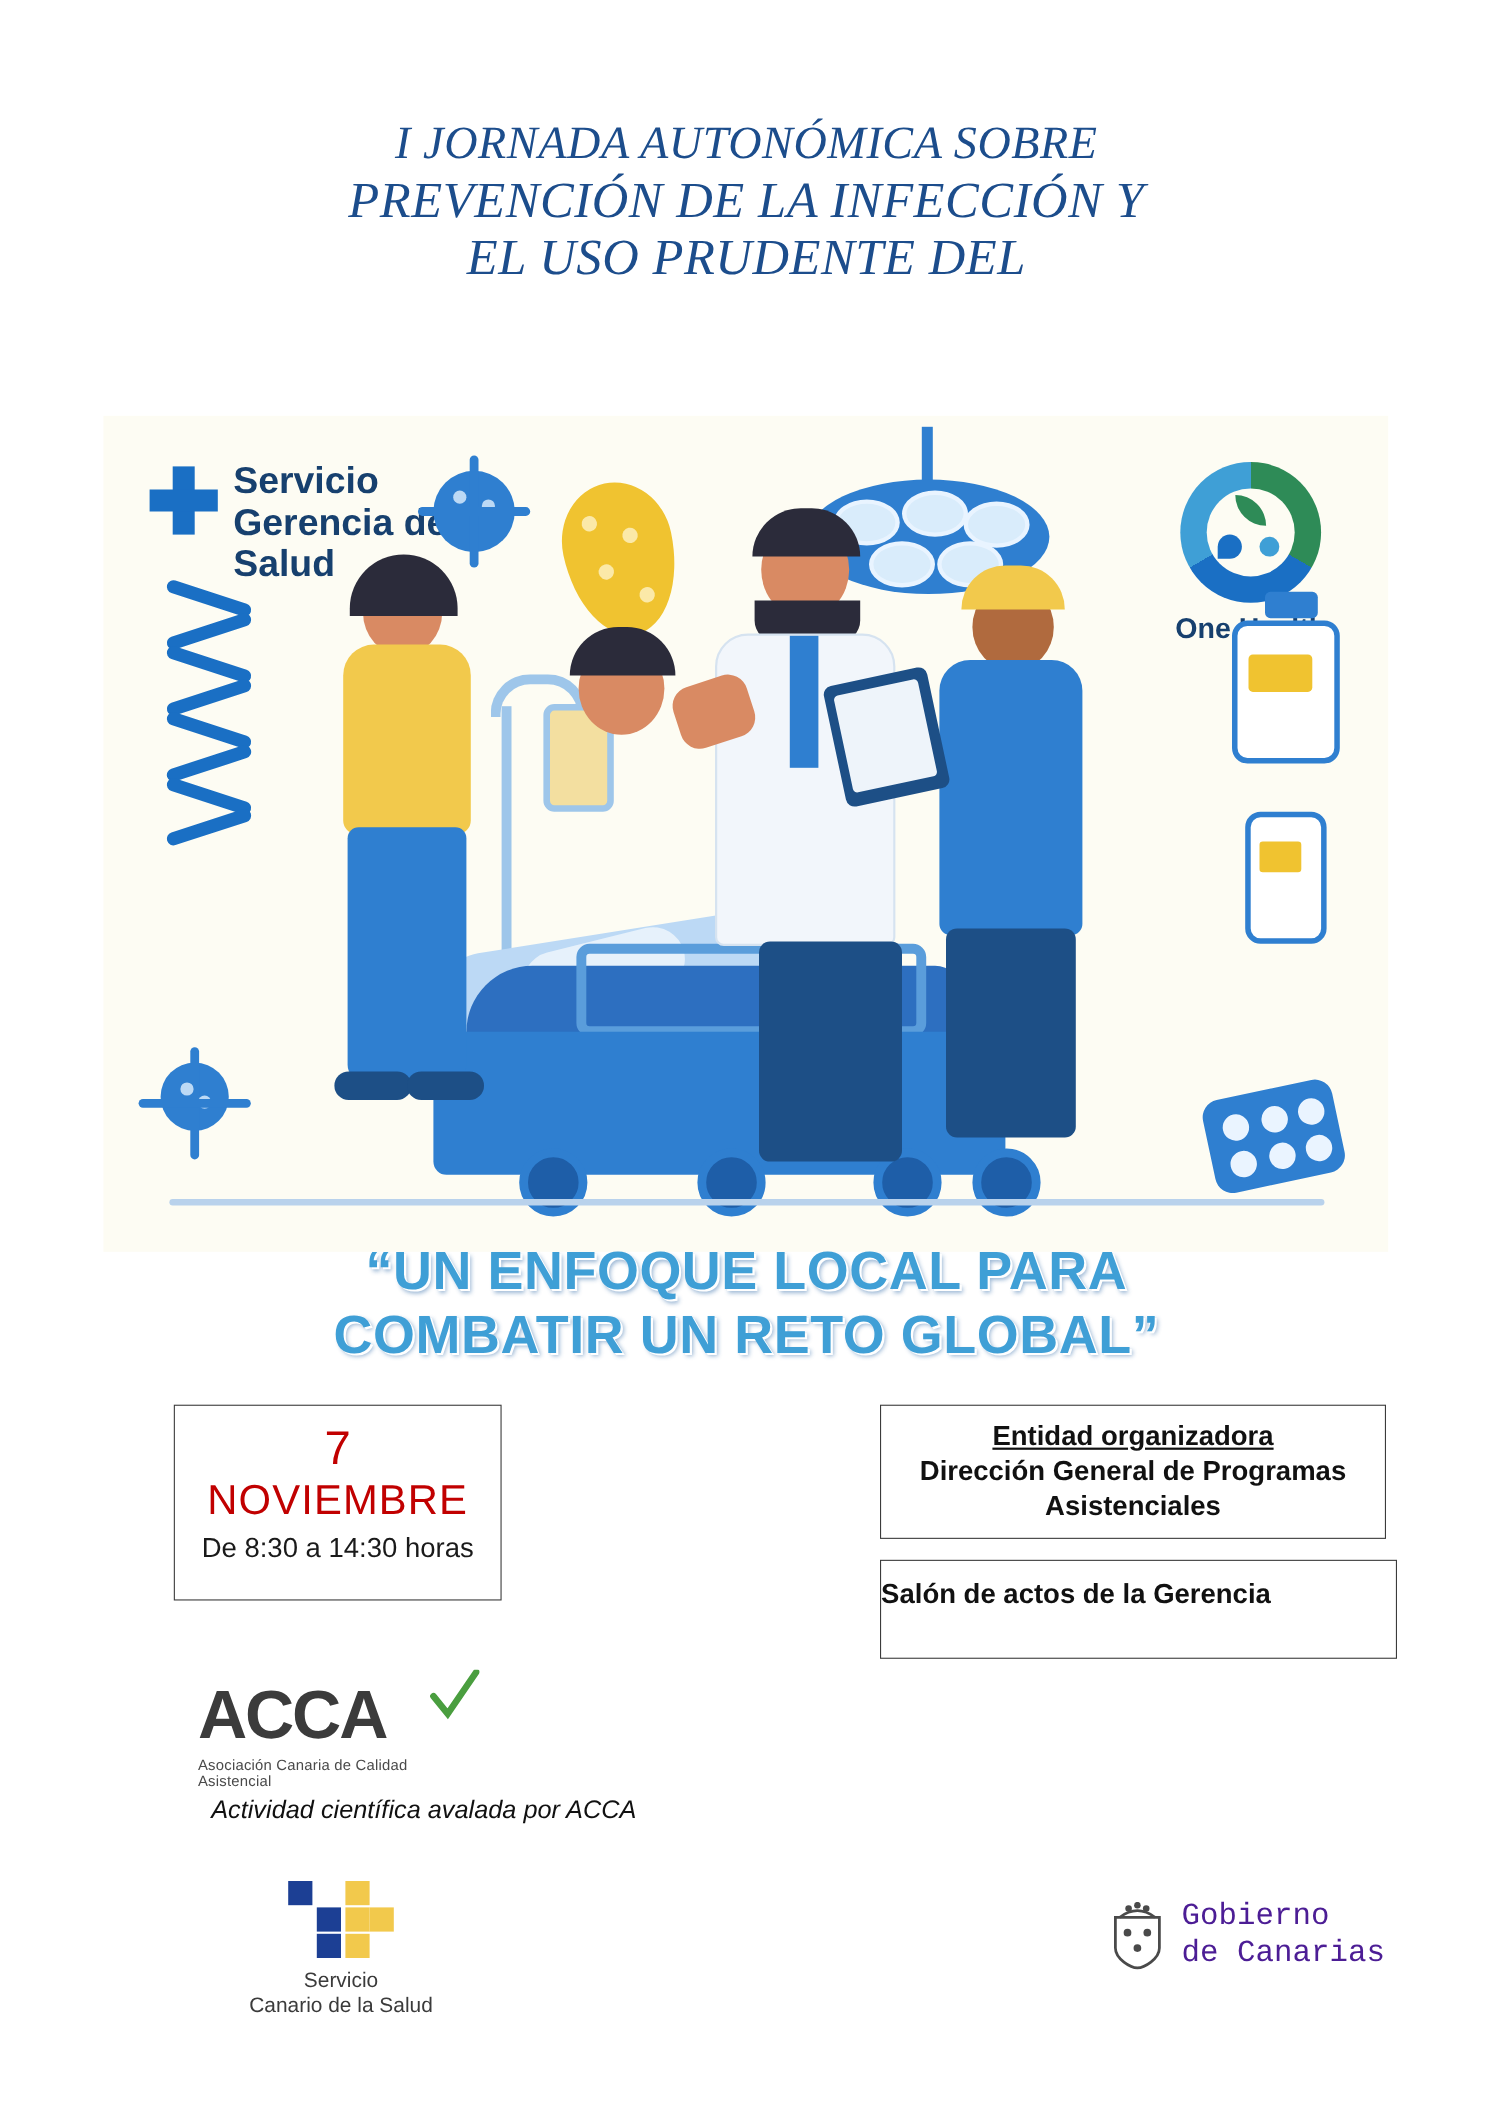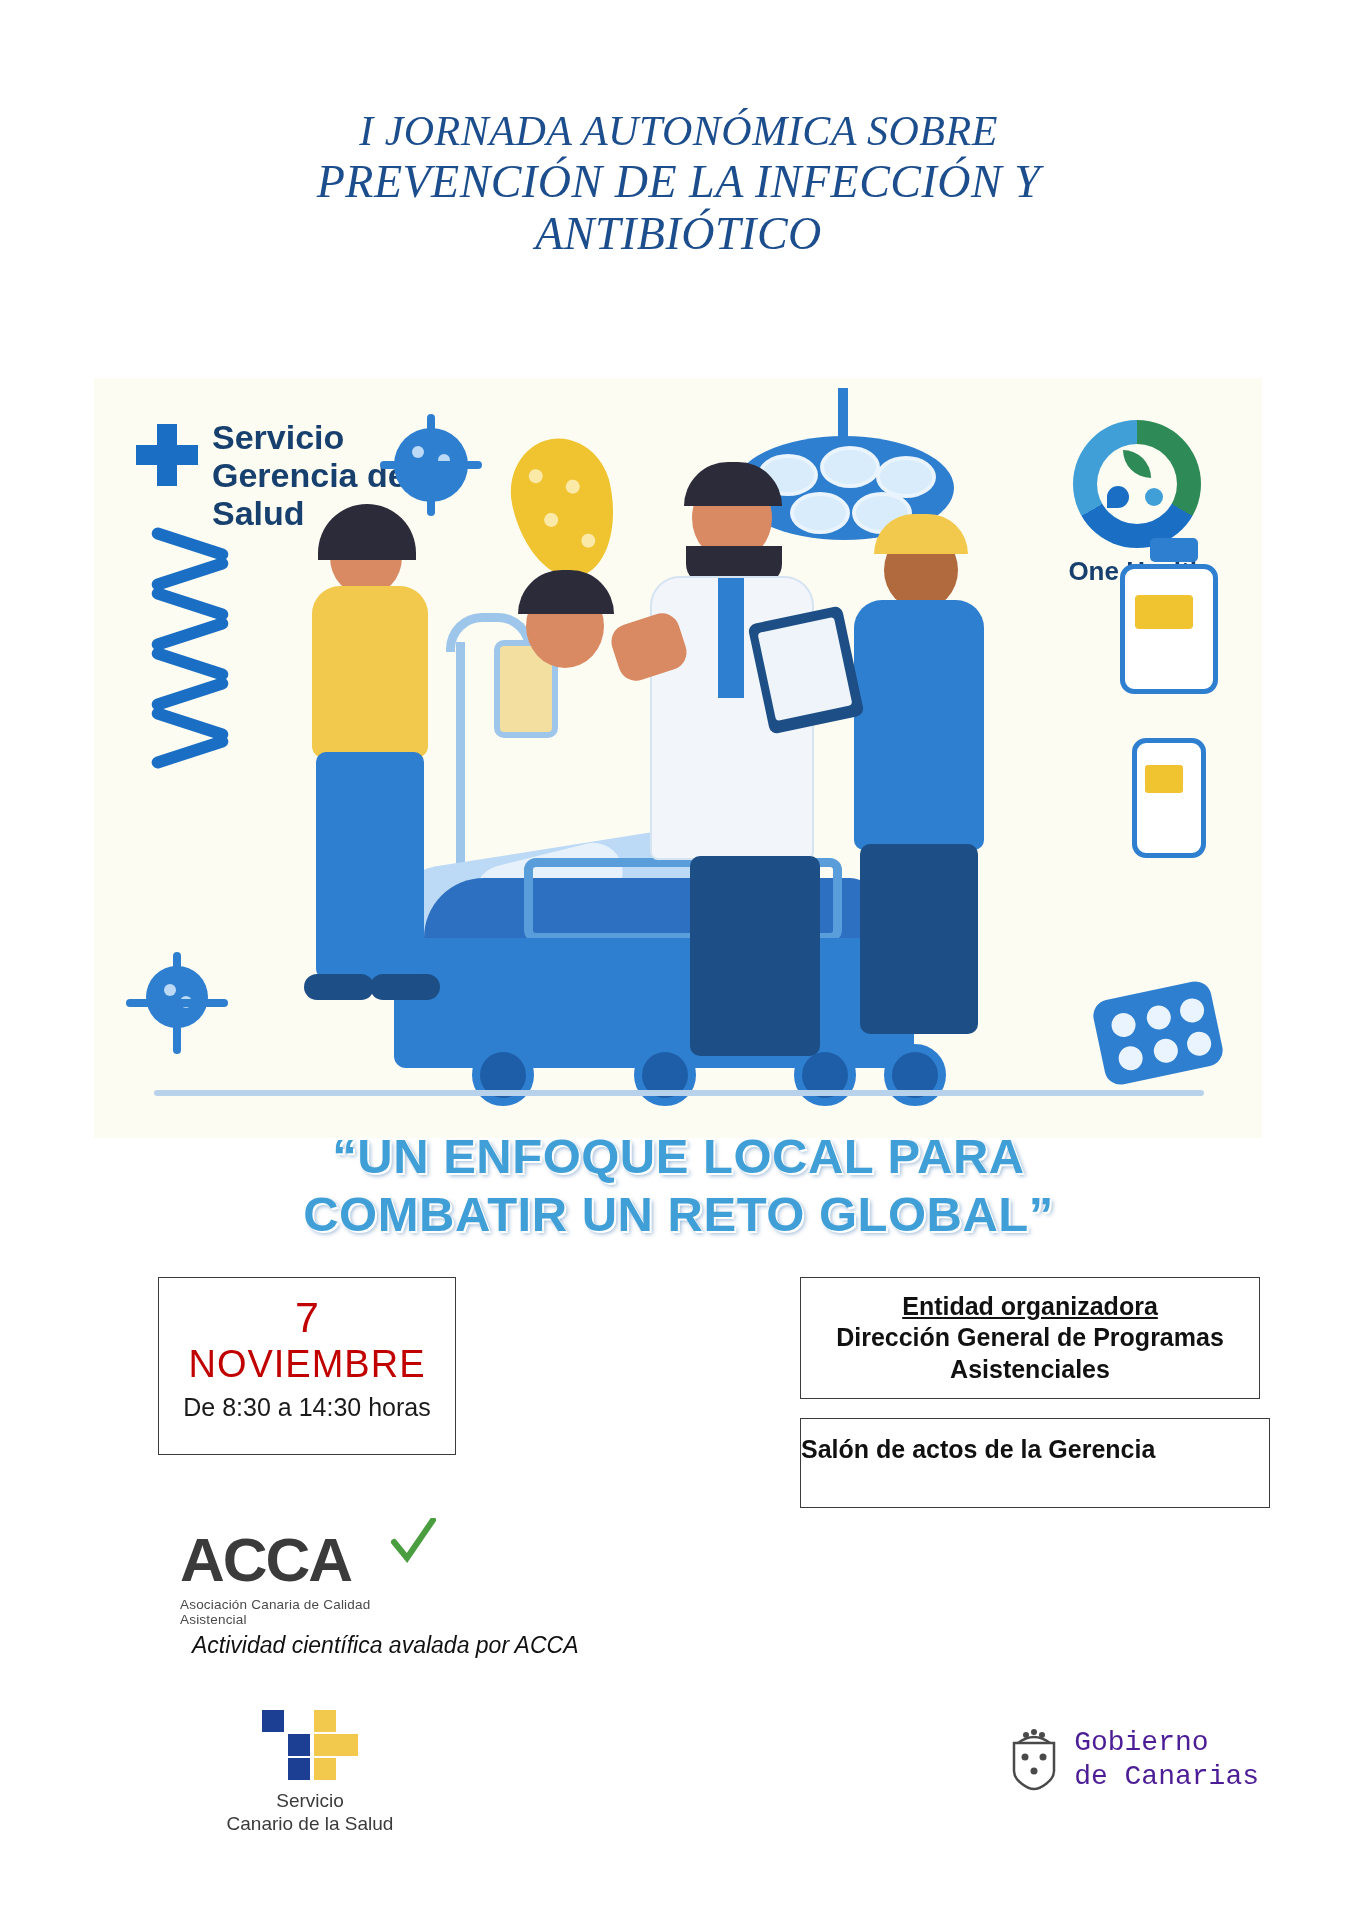--- a/index.html
+++ b/index.html
@@ -236,21 +236,21 @@
   .gob { position: absolute; right: 98px; top: 1726px; display: flex; align-items: center; }
   .gob-shield { width: 52px; height: 62px; position: relative; }
   .gob-text { margin-left: 14px; font-family: Liberation Mono, monospace; font-size: 28px; color: #4c1d95; line-height: 1.2; }
 </style>
 </head>
 <body>
 
 <div class="title-block">
   <div class="title-line-1">I JORNADA AUTONÓMICA SOBRE</div>
   <div class="title-line-2">PREVENCIÓN DE LA INFECCIÓN Y</div>
-  <div class="title-line-2">ANTIBIÓTICO</div>
+  <div class="title-line-2">EL USO PRUDENTE DEL</div>
 </div>
 
 <div class="illustration">
 
   <div class="scs-logo">
     <div class="scs-cross"></div>
     <div class="scs-text">
       <div>Servicio</div>
       <div>Gerencia de</div>
       <div>Salud</div>

